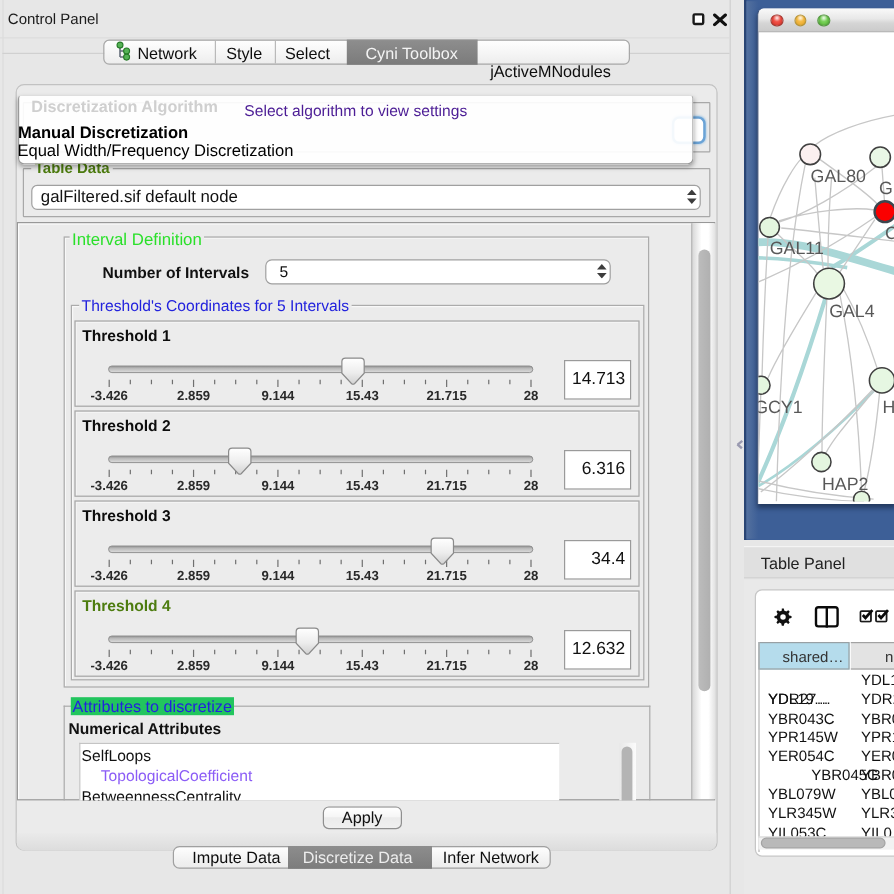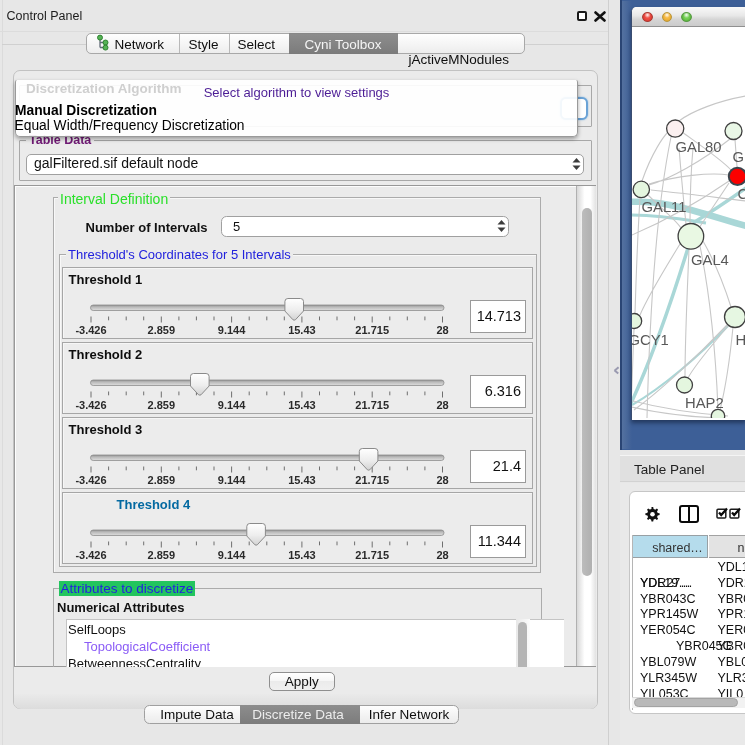--- a/index.html
+++ b/index.html
@@ -52,21 +52,21 @@
 <div class="abs" style="left:304.5px;top:36.5px;font-size:13.5px;color:#f4f4f4;">Cyni Toolbox</div>
 <div class="abs" style="left:408.5px;top:52px;font-size:13.5px;color:#0e0e0e;">jActiveMNodules</div>
 
 <div class="abs" style="left:12.5px;top:70px;width:585px;height:639px;background:#ebebeb;border:1px solid #c2c2c2;border-radius:7px;"></div>
 
 <div class="abs" style="left:18.5px;top:84.5px;width:573.5px;height:42px;border:1px solid #a8a8a8;border-radius:1px;"></div>
 
 <div class="abs" style="left:560px;top:96.5px;width:28px;height:23.5px;background:#fff;border:2.5px solid #6ba3d6;border-radius:6px;box-shadow:0 0 2px #86b7e0;"></div>
 
 <div class="abs" style="left:18.5px;top:139.5px;width:573.5px;height:41.5px;border:1px solid #a8a8a8;border-radius:1px;"></div>
-<div class="abs" style="left:26px;top:133px;font-size:12.5px;font-weight:bold;color:#701a75;background:#ebebeb;padding:0 3px;">Table Data</div>
+<div class="abs" style="left:26px;top:133px;font-size:12.5px;font-weight:bold;color:#4d7c0f;background:#ebebeb;padding:0 3px;">Table Data</div>
 <div class="abs" style="left:26px;top:153.5px;width:558px;height:21px;background:#fff;border:1px solid #a0a0a0;border-radius:5px;"></div>
 <div class="abs" style="left:34px;top:154.5px;font-size:14px;color:#111;">galFiltered.sif default node</div>
 <svg class="abs" style="left:571.5px;top:158px;" width="9" height="12" viewBox="0 0 9 12">
  <path d="M4.5 0 L8.5 4.5 L0.5 4.5 Z" fill="#3c3c3c"></path>
     <path d="M0.5 7.5 L8.5 7.5 L4.5 12 Z" fill="#3c3c3c"></path>
 </svg>
 
 <div class="abs" style="left:14px;top:184.5px;width:582px;height:482px;border:1px solid #989898;background:#ebebeb;box-shadow:inset 1px 1px 0 #fdfdfd;"></div>
 
 <div class="abs" style="left:575.5px;top:185.5px;width:20px;height:480px;background:linear-gradient(90deg,#d8d8d8,#ffffff 40%,#ffffff 70%,#e2e2e2);border-left:1px solid #b0b0b0;"></div>
@@ -125,43 +125,43 @@
     <path d="M29.0 49.5 V55.5 M46.6 49.5 V53.3 M64.2 49.5 V53.3 M81.7 49.5 V53.3 M99.3 49.5 V55.5 M116.9 49.5 V53.3 M134.4 49.5 V53.3 M152.0 49.5 V53.3 M169.6 49.5 V55.5 M187.2 49.5 V53.3 M204.8 49.5 V53.3 M222.3 49.5 V53.3 M239.9 49.5 V55.5 M257.5 49.5 V53.3 M275.0 49.5 V53.3 M292.6 49.5 V53.3 M310.2 49.5 V55.5 M327.8 49.5 V53.3 M345.3 49.5 V53.3 M362.9 49.5 V53.3 M380.5 49.5 V55.5" stroke="#6f6f6f" stroke-width="1"></path>
     <path d="M297.3 34.5 Q297.3 31.5 300.3 31.5 L312.9 31.5 Q315.9 31.5 315.9 34.5 L315.9 44.0 L307.8 52.8 Q306.6 53.5 305.4 52.8 L297.3 44.0 Z" fill="url(#thm)" stroke="#8a8a8a" stroke-width="1"></path>
   </svg>
 <div class="abs" style="left:91.0px;top:473.5px;transform:translateX(-50%);font-size:11px;font-weight:bold;color:#2a2a2a;">-3.426</div>
 <div class="abs" style="left:161.3px;top:473.5px;transform:translateX(-50%);font-size:11px;font-weight:bold;color:#2a2a2a;">2.859</div>
 <div class="abs" style="left:231.6px;top:473.5px;transform:translateX(-50%);font-size:11px;font-weight:bold;color:#2a2a2a;">9.144</div>
 <div class="abs" style="left:301.9px;top:473.5px;transform:translateX(-50%);font-size:11px;font-weight:bold;color:#2a2a2a;">15.43</div>
 <div class="abs" style="left:372.2px;top:473.5px;transform:translateX(-50%);font-size:11px;font-weight:bold;color:#2a2a2a;">21.715</div>
 <div class="abs" style="left:442.5px;top:473.5px;transform:translateX(-50%);font-size:11px;font-weight:bold;color:#2a2a2a;">28</div>
 <div class="abs" style="left:470px;top:450px;width:55.5px;height:33px;background:#fff;border:1px solid #9a9a9a;"></div>
-<div class="abs" style="left:470px;top:457.5px;width:51px;text-align:right;font-size:14.5px;color:#111;">21.4</div>
+<div class="abs" style="left:470px;top:457.5px;width:51px;text-align:right;font-size:14.5px;color:#111;">34.4</div>
 
 <div class="abs" style="left:62px;top:492px;width:471px;height:72px;border:1px solid #a6a6a6;box-shadow:inset 1px 1px 0 #f6f6f6;background:#ececec;"></div>
-<div class="abs" style="left:68.5px;top:497px;font-size:13px;font-weight:bold;color:#0369a1;margin-left:48px;">Threshold 4</div>
+<div class="abs" style="left:68.5px;top:497px;font-size:13px;font-weight:bold;color:#4d7c0f;">Threshold 4</div>
 <svg class="abs" style="left:62px;top:492px;" width="471" height="72" viewBox="0 0 471 72">
     <rect x="28.5" y="38" width="353.5" height="5.5" rx="2.7" fill="url(#trk)" stroke="#8d8d8d" stroke-width="0.8"></rect>
     <path d="M29.0 49.5 V55.5 M46.6 49.5 V53.3 M64.2 49.5 V53.3 M81.7 49.5 V53.3 M99.3 49.5 V55.5 M116.9 49.5 V53.3 M134.4 49.5 V53.3 M152.0 49.5 V53.3 M169.6 49.5 V55.5 M187.2 49.5 V53.3 M204.8 49.5 V53.3 M222.3 49.5 V53.3 M239.9 49.5 V55.5 M257.5 49.5 V53.3 M275.0 49.5 V53.3 M292.6 49.5 V53.3 M310.2 49.5 V55.5 M327.8 49.5 V53.3 M345.3 49.5 V53.3 M362.9 49.5 V53.3 M380.5 49.5 V55.5" stroke="#6f6f6f" stroke-width="1"></path>
     <path d="M184.8 34.5 Q184.8 31.5 187.8 31.5 L200.4 31.5 Q203.4 31.5 203.4 34.5 L203.4 44.0 L195.3 52.8 Q194.1 53.5 192.9 52.8 L184.8 44.0 Z" fill="url(#thm)" stroke="#8a8a8a" stroke-width="1"></path>
   </svg>
 <div class="abs" style="left:91.0px;top:548.5px;transform:translateX(-50%);font-size:11px;font-weight:bold;color:#2a2a2a;">-3.426</div>
 <div class="abs" style="left:161.3px;top:548.5px;transform:translateX(-50%);font-size:11px;font-weight:bold;color:#2a2a2a;">2.859</div>
 <div class="abs" style="left:231.6px;top:548.5px;transform:translateX(-50%);font-size:11px;font-weight:bold;color:#2a2a2a;">9.144</div>
 <div class="abs" style="left:301.9px;top:548.5px;transform:translateX(-50%);font-size:11px;font-weight:bold;color:#2a2a2a;">15.43</div>
 <div class="abs" style="left:372.2px;top:548.5px;transform:translateX(-50%);font-size:11px;font-weight:bold;color:#2a2a2a;">21.715</div>
 <div class="abs" style="left:442.5px;top:548.5px;transform:translateX(-50%);font-size:11px;font-weight:bold;color:#2a2a2a;">28</div>
 <div class="abs" style="left:470px;top:525px;width:55.5px;height:33px;background:#fff;border:1px solid #9a9a9a;"></div>
-<div class="abs" style="left:470px;top:532.5px;width:51px;text-align:right;font-size:14.5px;color:#111;">11.344</div>
+<div class="abs" style="left:470px;top:532.5px;width:51px;text-align:right;font-size:14.5px;color:#111;">12.632</div>
 
 <div class="abs" style="left:52.5px;top:588px;width:489px;height:78.5px;border:1px solid #ababab;border-bottom:none;"></div>
 <div class="abs" style="left:58.5px;top:581px;font-size:13.5px;color:#2222dd;background:#22c55e;padding:0 2px;">Attributes to discretize</div>
 <div class="abs" style="left:57px;top:599.5px;font-size:13px;font-weight:bold;color:#111;">Numerical Attributes</div>
 
-<div class="abs" style="left:66px;top:619px;width:498px;height:47.5px;background:#fff;border-top:1px solid #c4c4c4;border-left:1px solid #c4c4c4;overflow:hidden;text-align:center;">
+<div class="abs" style="left:66px;top:619px;width:400px;height:47.5px;background:#fff;border-top:1px solid #c4c4c4;border-left:1px solid #c4c4c4;overflow:hidden;text-align:center;">
   <div style="position:absolute;left:1px;top:2px;font-size:13px;color:#111;">SelfLoops</div>
   <div style="position:absolute;left:17px;top:19px;font-size:13px;color:#8b5cf6;">TopologicalCoefficient</div>
   <div style="position:absolute;left:1px;top:36px;font-size:13px;color:#111;">BetweennessCentrality</div>
 </div>
 <div class="abs" style="left:516px;top:619px;width:13.5px;height:47.5px;background:linear-gradient(90deg,#e8e8e8,#fbfbfb);"></div>
 <div class="abs" style="left:518px;top:621.5px;width:9px;height:45px;background:#b4b4b4;border-radius:4.5px 4.5px 0 0;"></div>
 
 <div class="abs" style="left:13.5px;top:694px;width:583px;height:14.5px;background:linear-gradient(#eaeaea,#dcdcdc);border-radius:0 0 7px 7px;"></div>
 
 <div class="abs" style="left:268.5px;top:671.5px;width:66.5px;height:19.5px;background:linear-gradient(#ffffff,#f6f6f6 45%,#ebebeb 50%,#f0f0f0);border:1px solid #8f8f8f;border-radius:5px;"></div>

